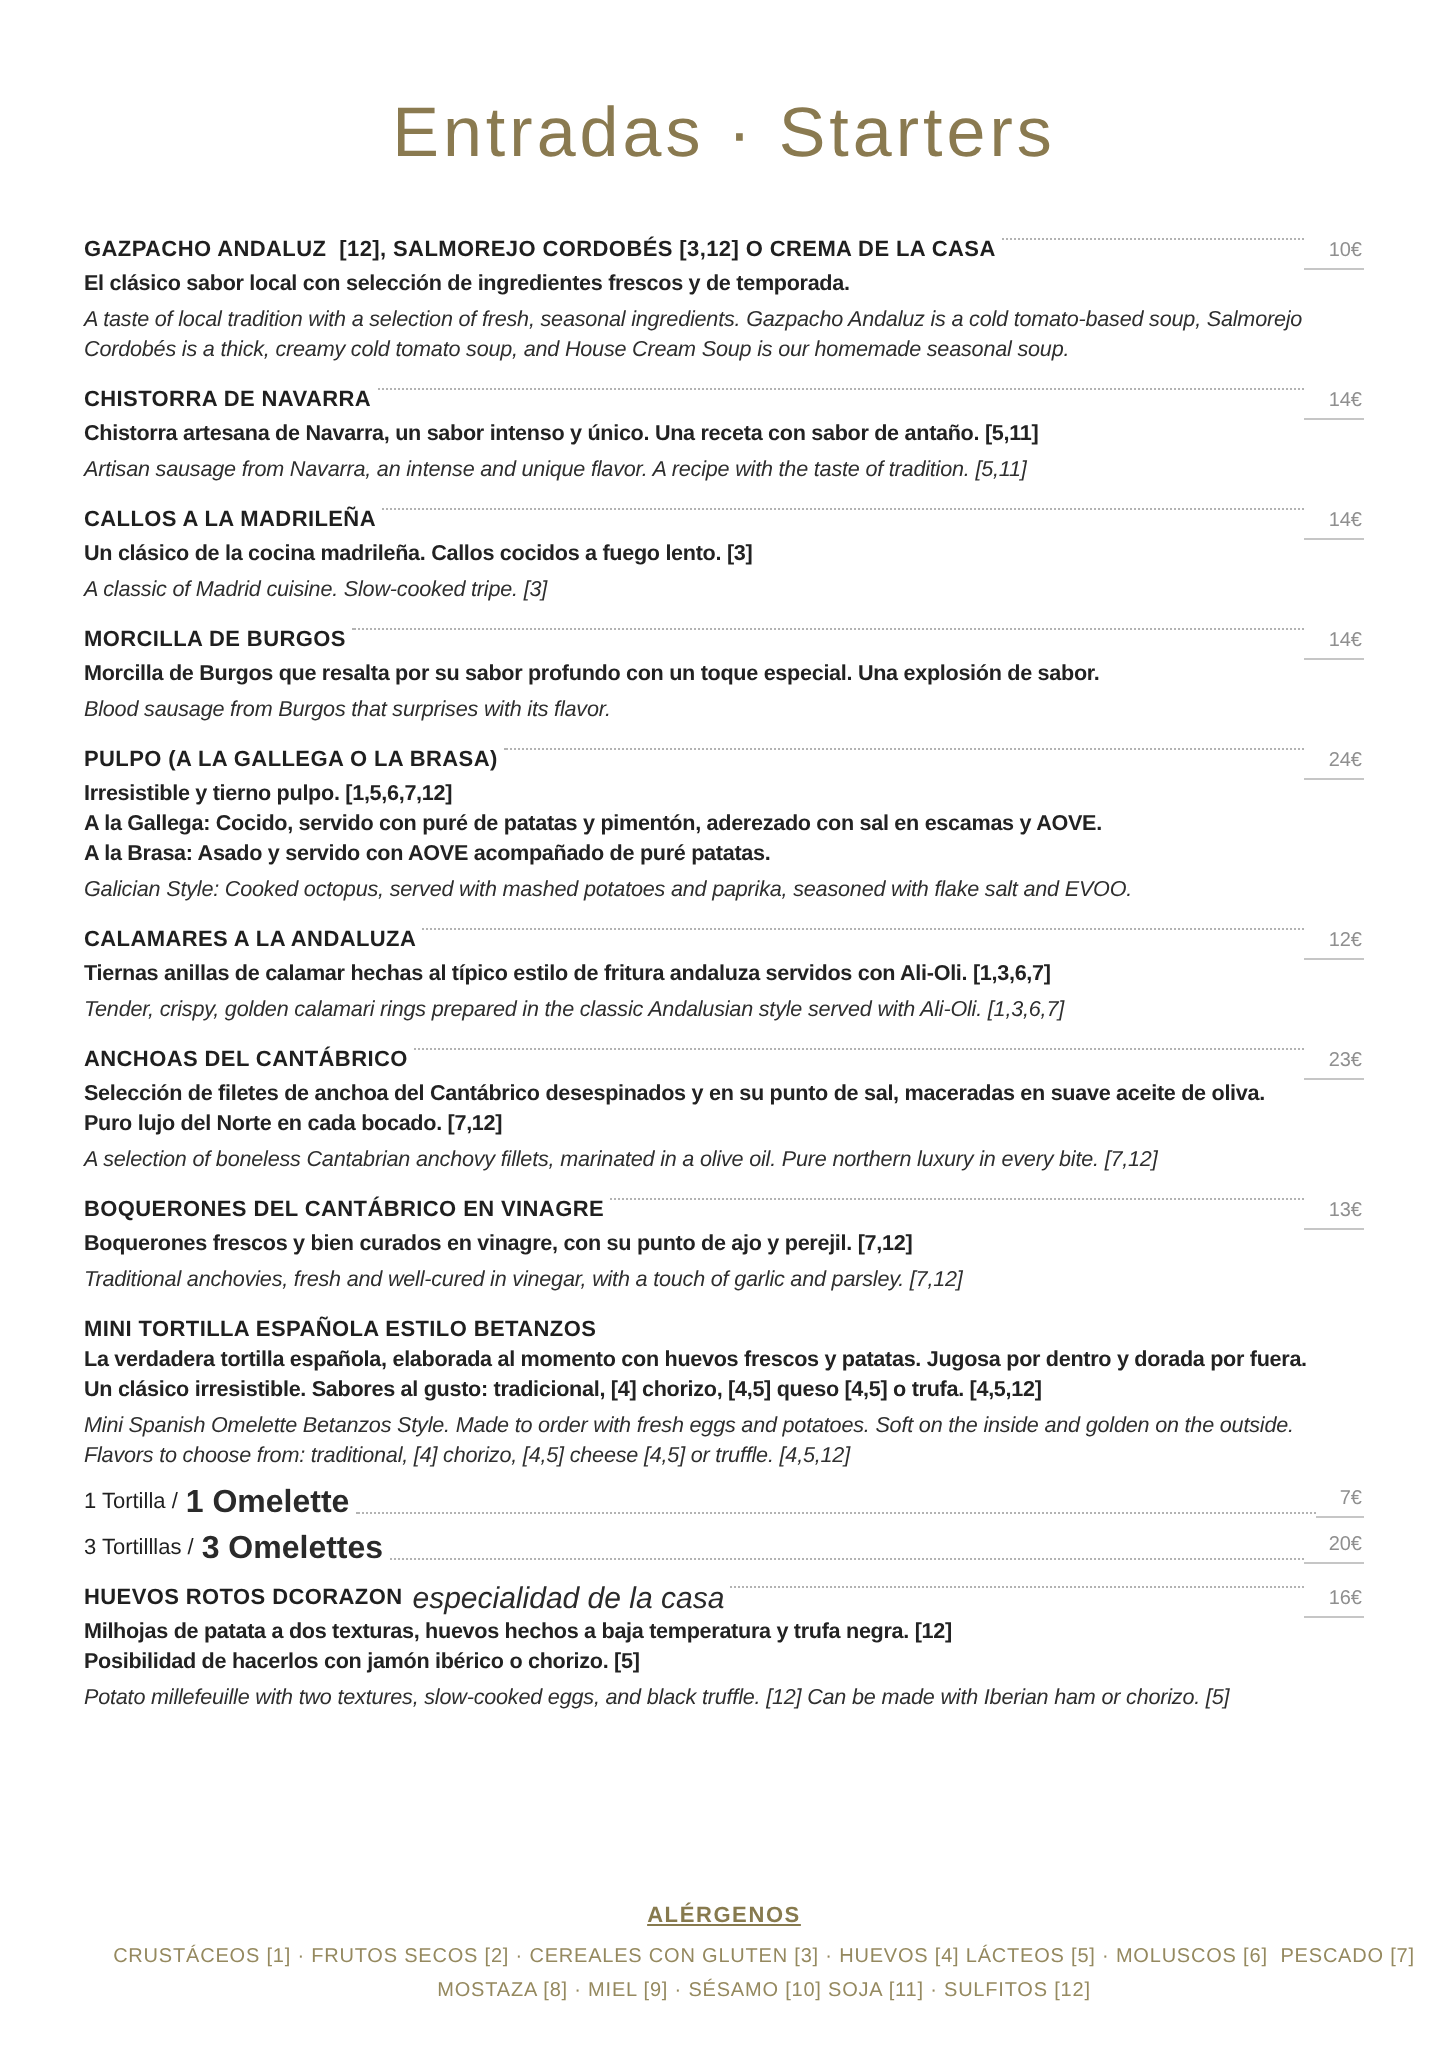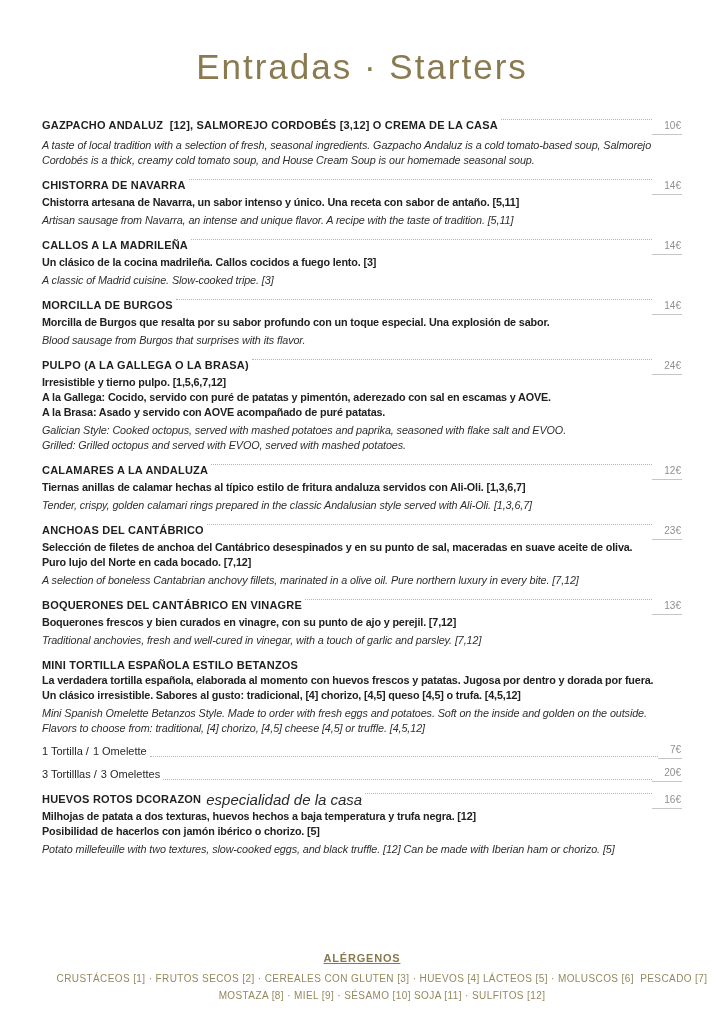--- a/index.html
+++ b/index.html
@@ -76,21 +76,21 @@
     color:#2e2e2e;
   }
   .subrows { margin-top:2px; }
   .subrow {
     display:flex;
     align-items:flex-end;
     line-height:15px;
     margin-top:6px;
   }
   .sub-bold { font-size:11px; font-weight:400; color:#1f1f1f; white-space:pre-wrap; }
-  .sub-rest { font-size:11px; font-weight:400; color:#2a2a2a; margin-left:4px; white-space:pre-wrap; }
+  .sub-rest { font-size:16px; font-weight:700; color:#2a2a2a; margin-left:4px; white-space:pre-wrap; }
   .allergens {
     position:absolute;
     left:0; right:0;
     bottom:20px;
     text-align:center;
   }
   .allergens-title {
     display:inline-block;
     font-size:11px;
     font-weight:700;
@@ -116,20 +116,23 @@
   <h1 class="title">Entradas · Starters</h1>
 
   <div id="items">
   <div class="item">
     <div class="row">
       <span class="iname">GAZPACHO ANDALUZ  [12], SALMOREJO CORDOBÉS [3,12] O CREMA DE LA CASA</span>
 
       <span class="leader"></span>
       <span class="price">10€</span>
     </div>
+    <div class="desc">
+          <div class="desc-line">El clásico sabor local con selección de ingredientes frescos y de temporada.</div>
+        </div>
     <div class="trans">
           <div class="trans-line">A taste of local tradition with a selection of fresh, seasonal ingredients. Gazpacho Andaluz is a cold tomato-based soup, Salmorejo Cordobés is a thick, creamy cold tomato soup, and House Cream Soup is our homemade seasonal soup.</div>
         </div>
 
   </div>
 
   <div class="item">
     <div class="row">
       <span class="iname">CHISTORRA DE NAVARRA</span>
 
@@ -184,21 +187,20 @@
       <span class="leader"></span>
       <span class="price">24€</span>
     </div>
     <div class="desc">
           <div class="desc-line">Irresistible y tierno pulpo. [1,5,6,7,12]</div>
           <div class="desc-line">A la Gallega: Cocido, servido con puré de patatas y pimentón, aderezado con sal en escamas y AOVE.</div>
           <div class="desc-line">A la Brasa: Asado y servido con AOVE acompañado de puré patatas.</div>
         </div>
     <div class="trans">
           <div class="trans-line">Galician Style: Cooked octopus, served with mashed potatoes and paprika, seasoned with flake salt and EVOO.</div>
-          <div class="trans-line">Grilled: Grilled octopus and served with EVOO, served with mashed potatoes.</div>
         </div>
 
   </div>
 
   <div class="item">
     <div class="row">
       <span class="iname">CALAMARES A LA ANDALUZA</span>
 
       <span class="leader"></span>
       <span class="price">12€</span>

